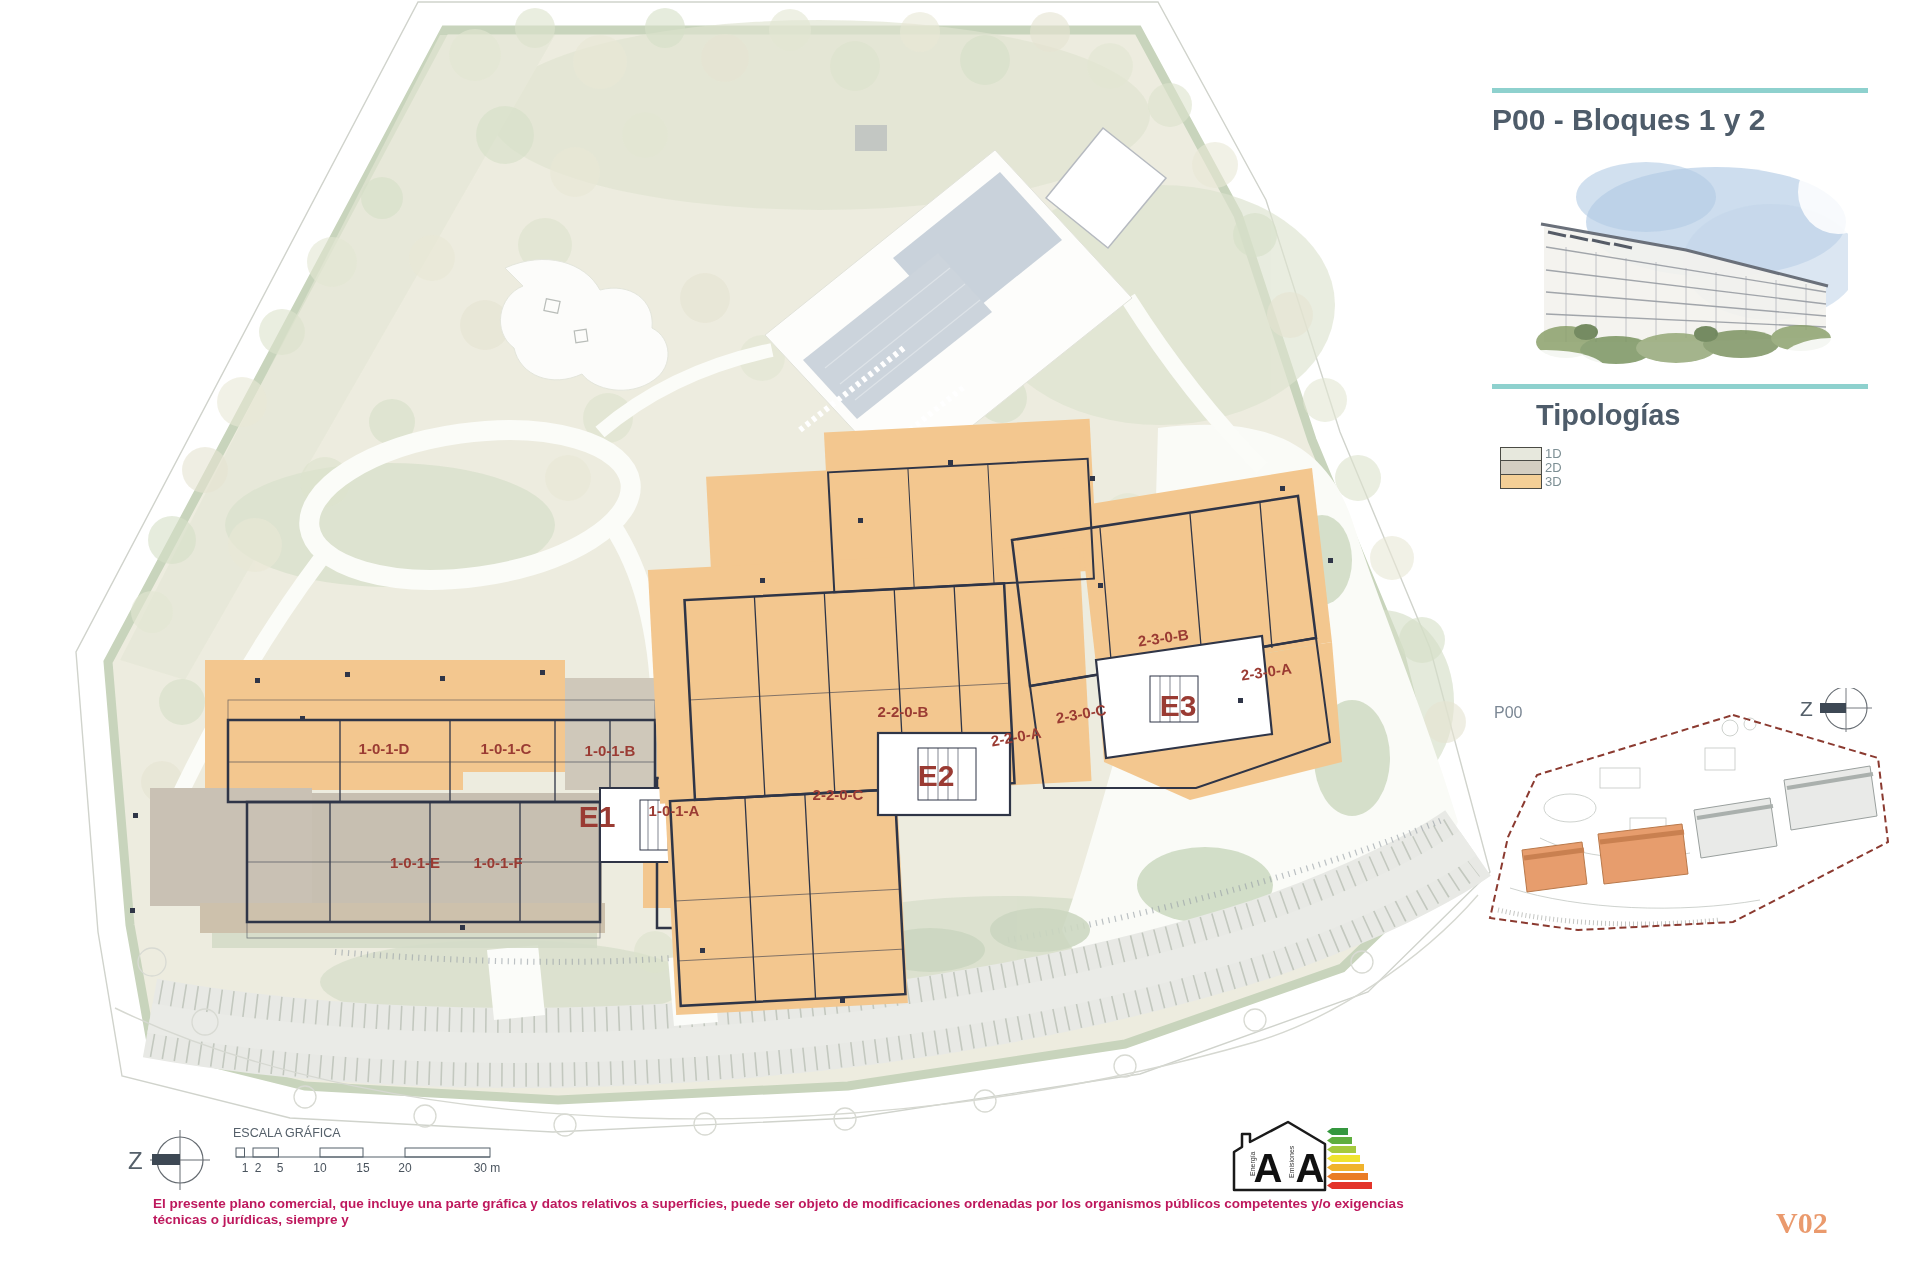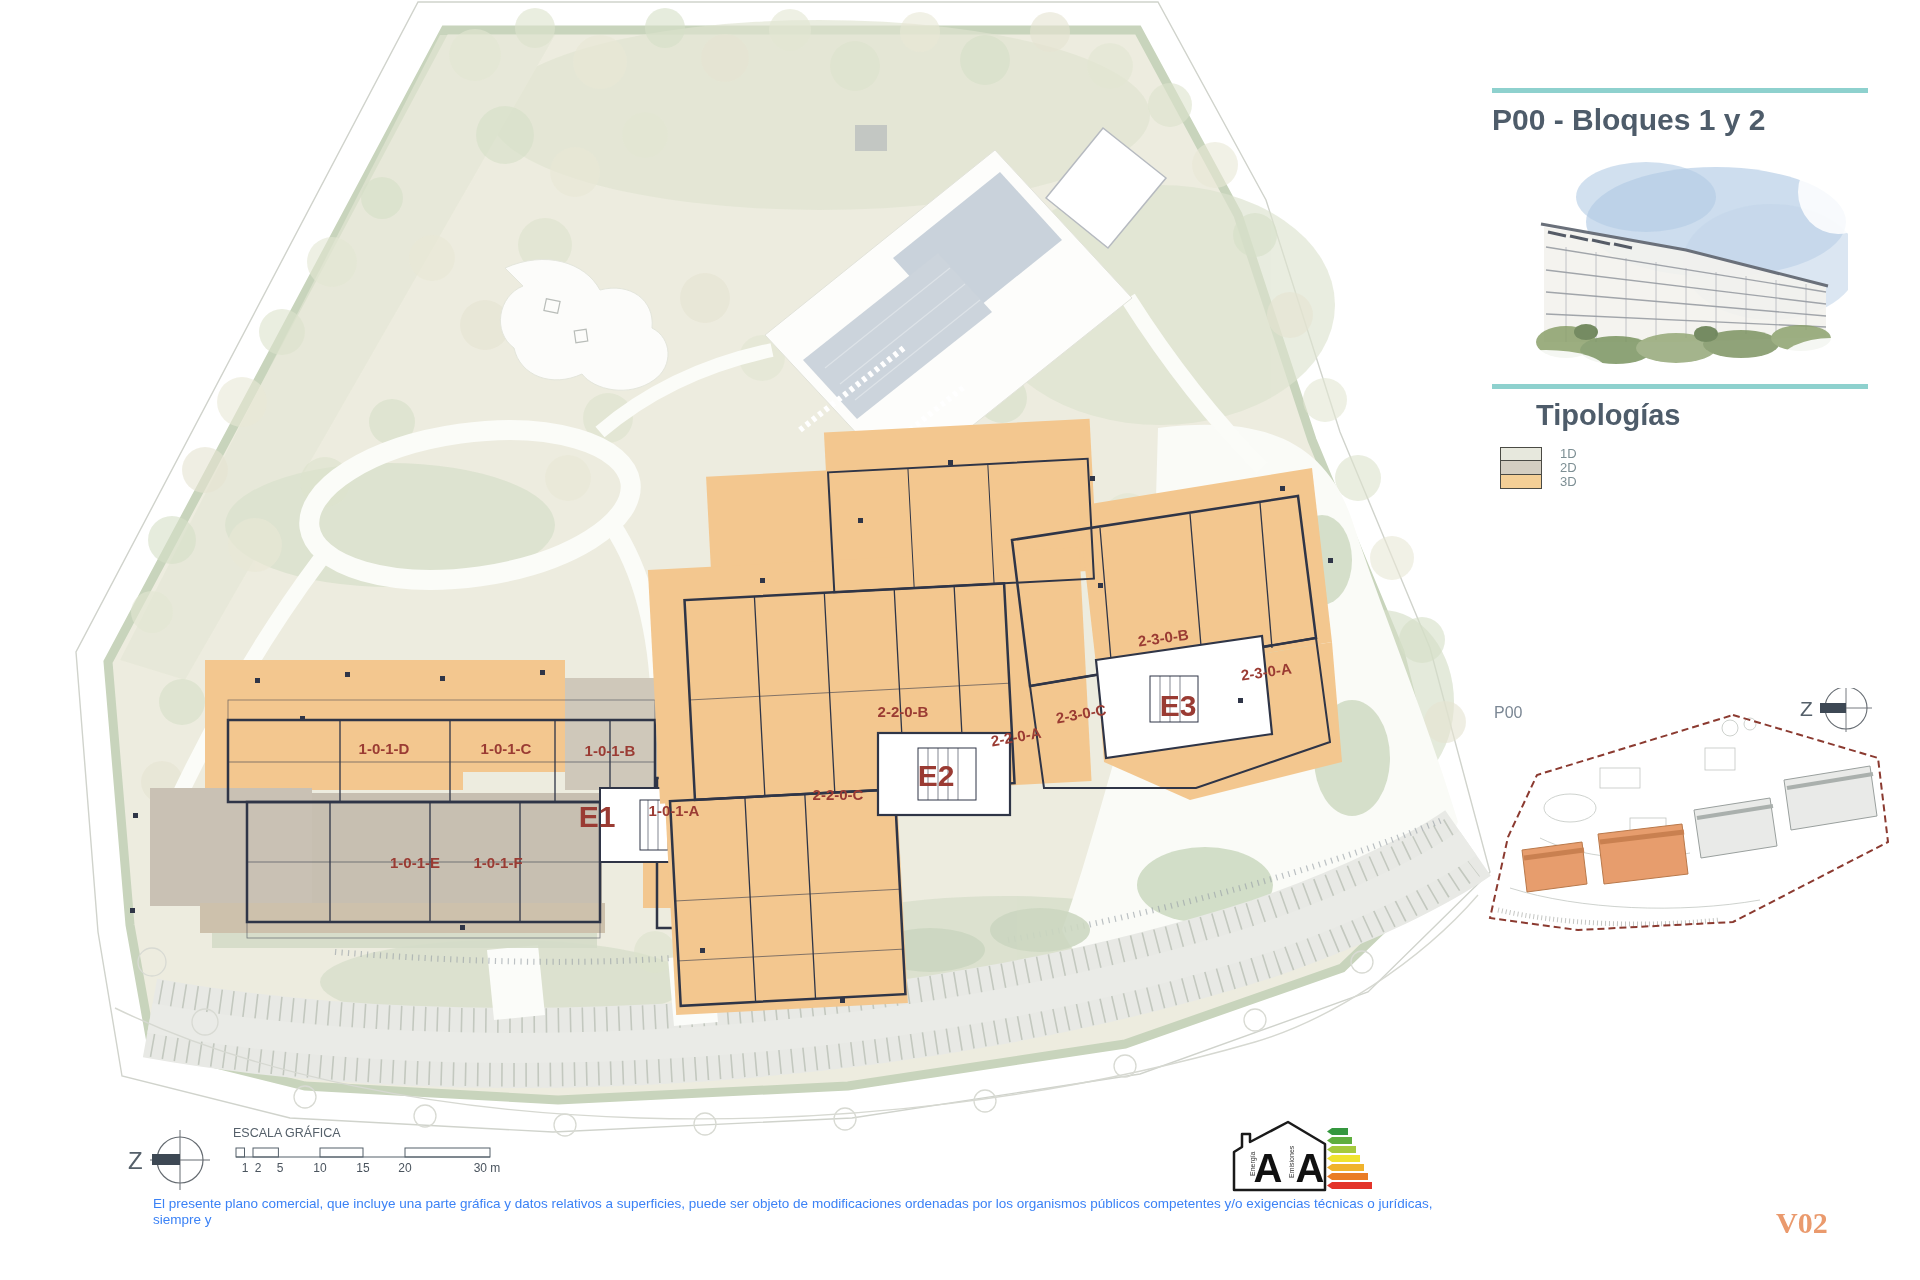--- a/index.html
+++ b/index.html
@@ -7,25 +7,25 @@
        font-family:"Liberation Sans", sans-serif;}
   .abs{position:absolute;}
   
   .teal-rule{position:absolute;left:1492px;width:376px;height:5px;background:#8ed1ce;}
   #panel-title{position:absolute;left:1492px;top:103px;font-size:30px;font-weight:bold;color:#4e5c6a;}
   #typologies-heading{position:absolute;left:1492px;top:399px;font-size:29px;font-weight:bold;color:#4e5c6a;margin-left:44px;}
   #legend{position:absolute;left:1500px;top:447px;}
   .legend-row{display:flex;align-items:center;height:14px;}
   .legend-swatch{width:42px;height:14px;border:1px solid #4a4a44;border-top:none;box-sizing:border-box;}
   .legend-row:first-child .legend-swatch{border-top:1px solid #4a4a44;}
-  .legend-label{margin-left:18px;font-size:13px;color:#7d8f94;line-height:14px;}
+  .legend-label{margin-left:3px;font-size:13px;color:#7d8f94;line-height:14px;}
   #keyplan-wrap{position:absolute;left:1480px;top:688px;width:430px;height:252px;text-align:right;}
   #render-wrap{position:absolute;left:1526px;top:152px;width:322px;height:232px;}
   #energy-wrap{position:absolute;left:1228px;top:1116px;width:160px;height:84px;}
-  #disclaimer{position:absolute;left:153px;top:1196px;width:1280px;color:#3b82f6;font-size:13.5px;line-height:16px;}
+  #disclaimer{position:absolute;left:153px;top:1196px;width:1280px;color:#be185d;font-size:13.5px;line-height:16px;font-weight:bold;}
   #version{position:absolute;left:1776px;top:1206px;font-size:30px;font-weight:bold;color:#ea9a6d;font-family:Liberation Serif, serif;}
   svg text{font-family:"Liberation Sans", sans-serif;}
   .unit-label{fill:#9a3b33;font-weight:bold;font-size:15px;text-anchor:middle;}
   .core-label{fill:#9a3b33;font-weight:bold;font-size:30px;text-anchor:middle;}
 </style>
 </head>
 <body>
 
 <svg class="abs" style="left:0;top:0" width="1920" height="1280" viewBox="0 0 1920 1280">
 

